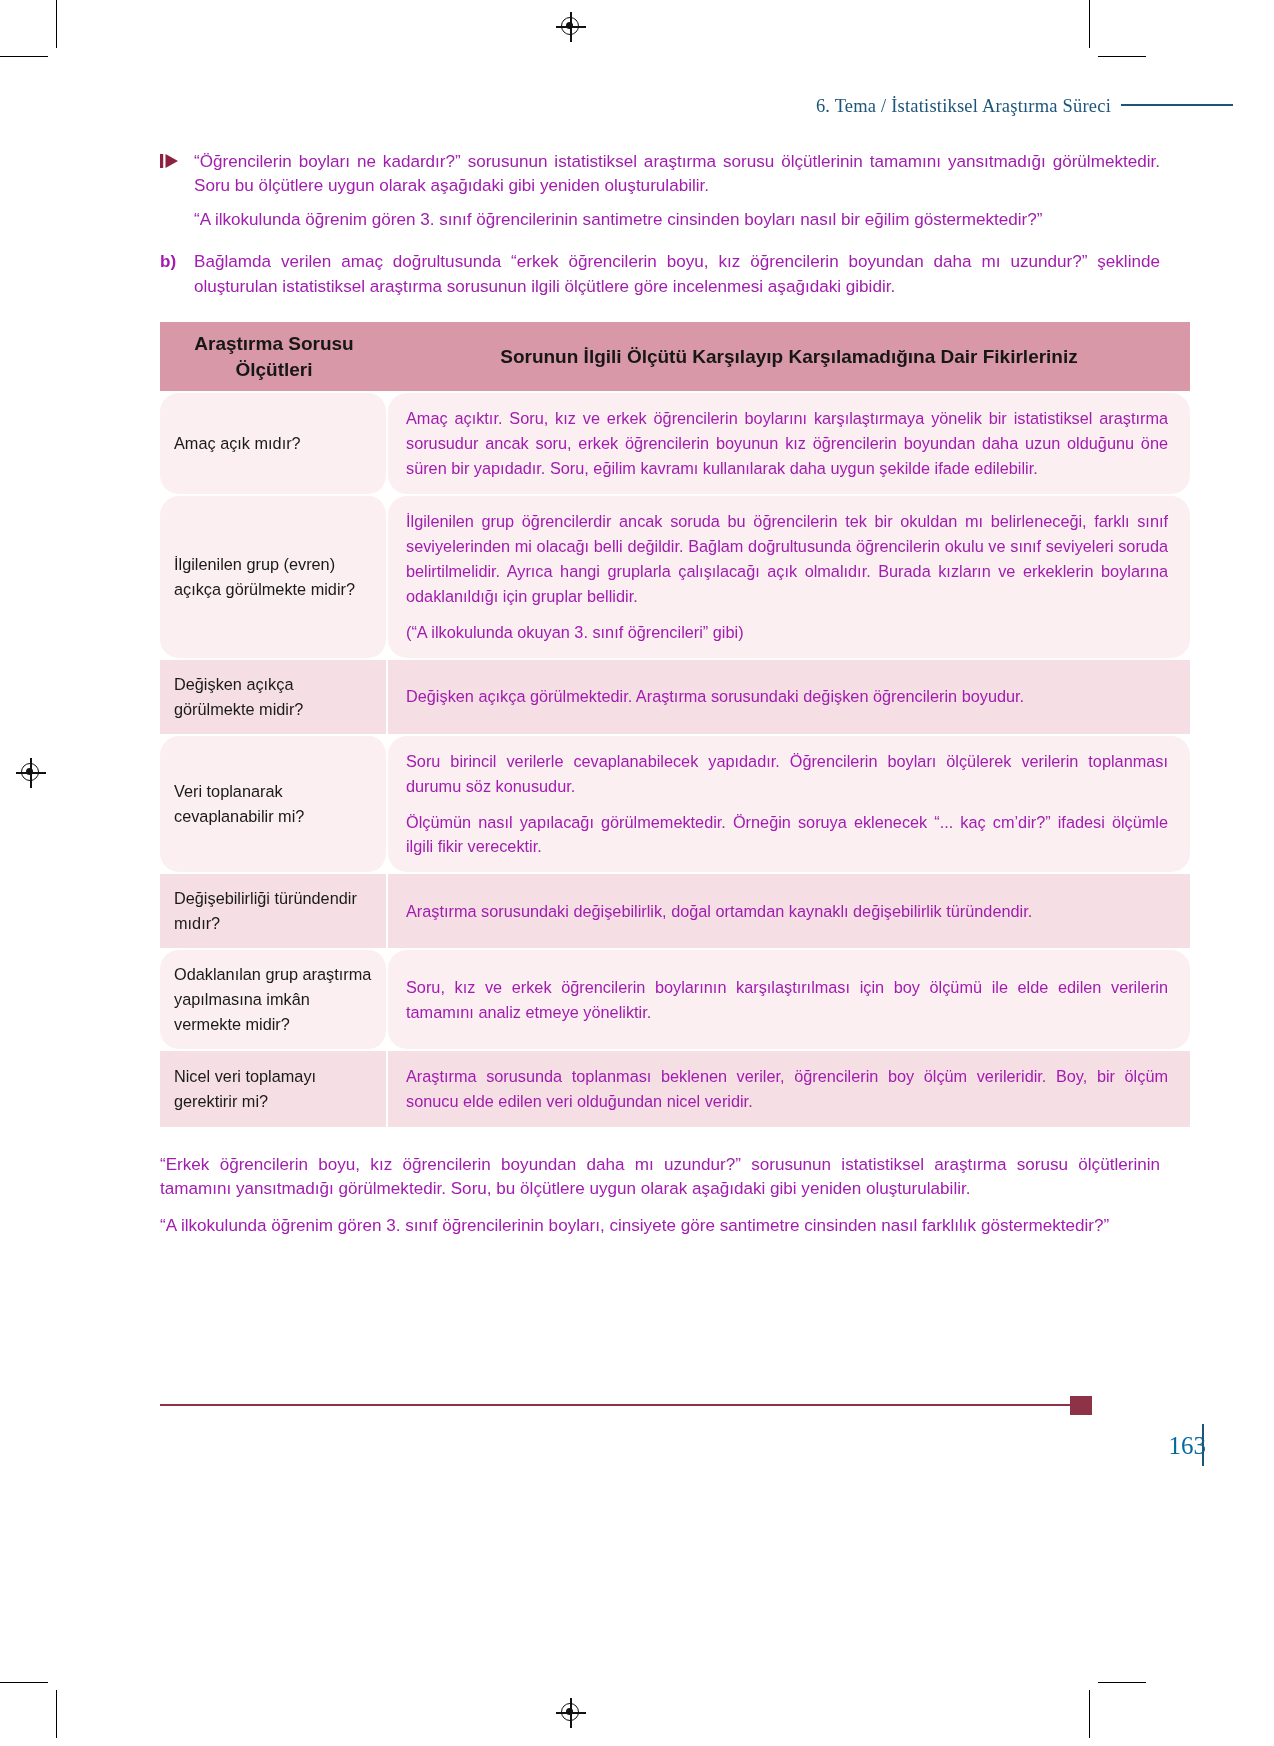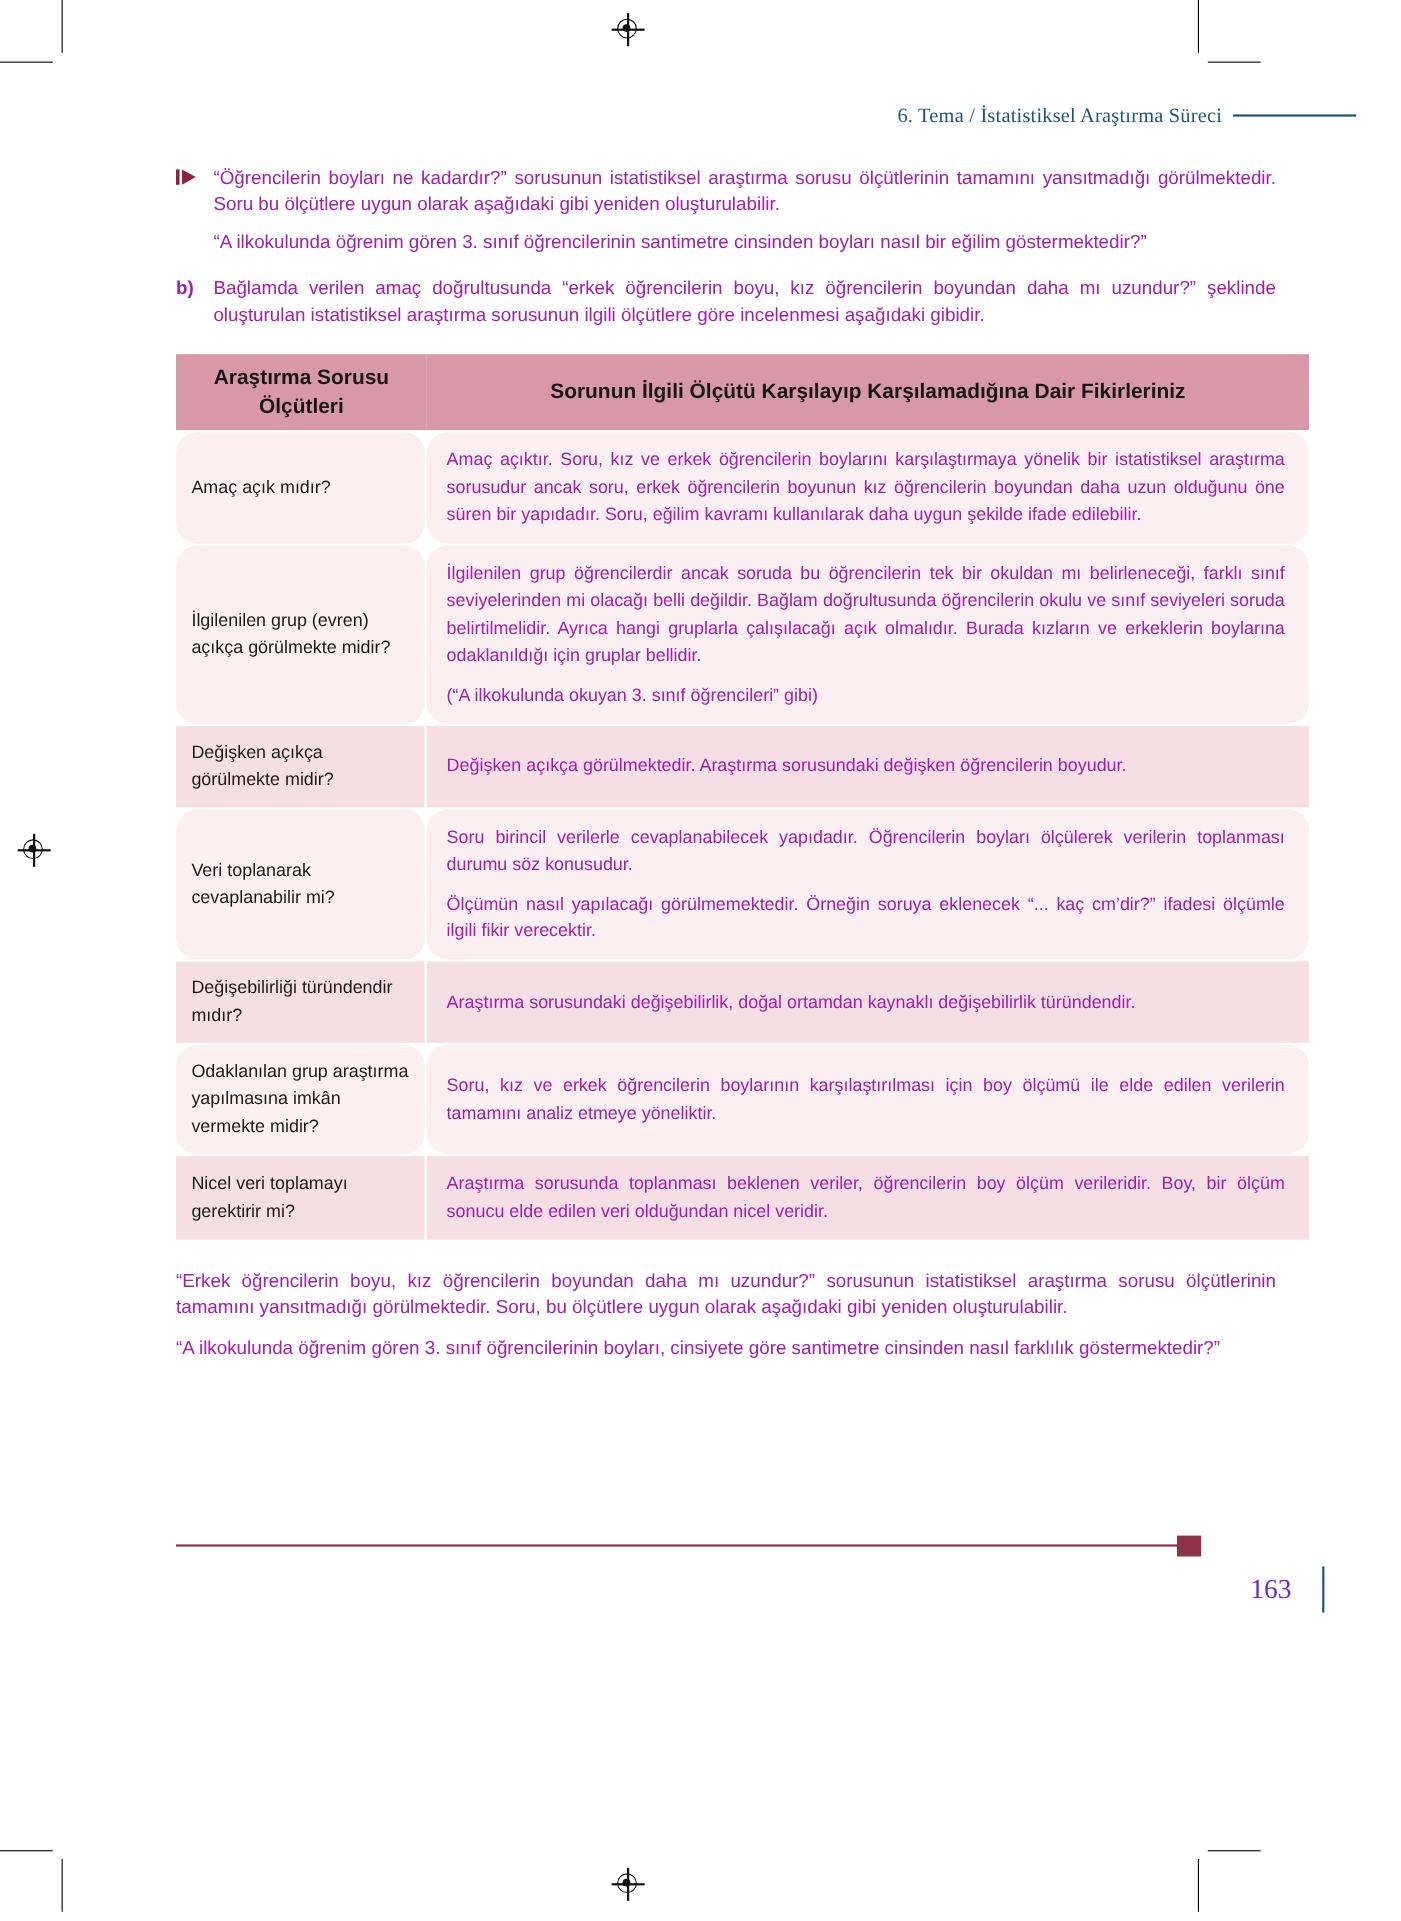--- a/index.html
+++ b/index.html
@@ -196,25 +196,25 @@
     width: 22px;
     height: 19px;
     background: #8e3247;
   }
   .page-number {
     position: absolute;
     top: 1432px;
     right: 0;
     width: 1274px;
     text-align: right;
-    padding-right: 100px;
+    padding-right: 68px;
     box-sizing: border-box;
     font-family: "Liberation Serif", serif;
     font-size: 25px;
-    color: #6d28d9;
+    color: #0369a1;
   }
   .page-number-bar {
     position: absolute;
     right: 70px;
     top: 1424px;
     width: 1.6px;
     height: 42px;
     background: #1d5579;
   }
 </style>

